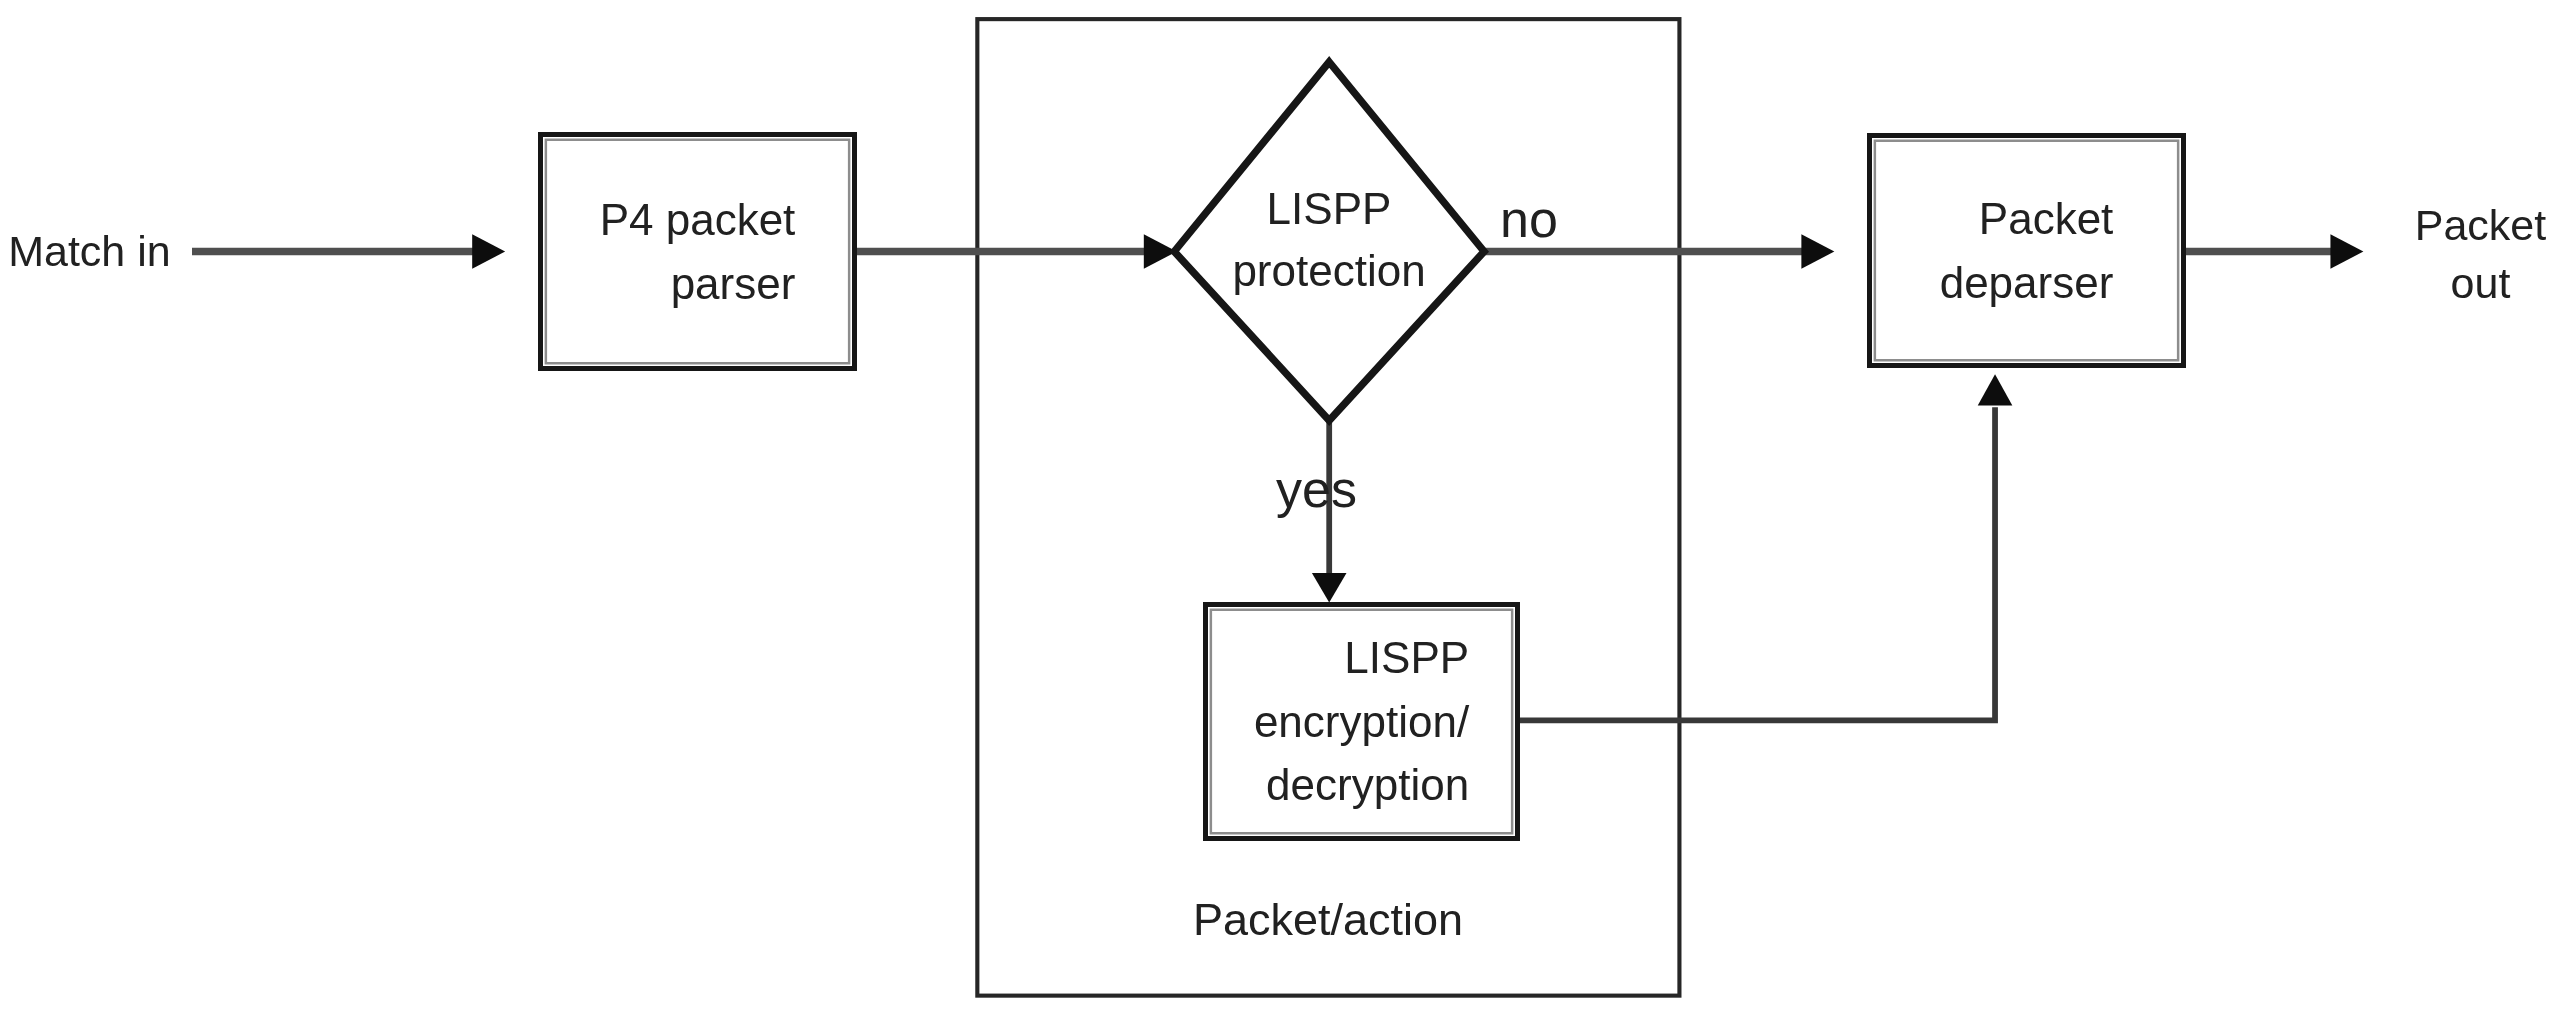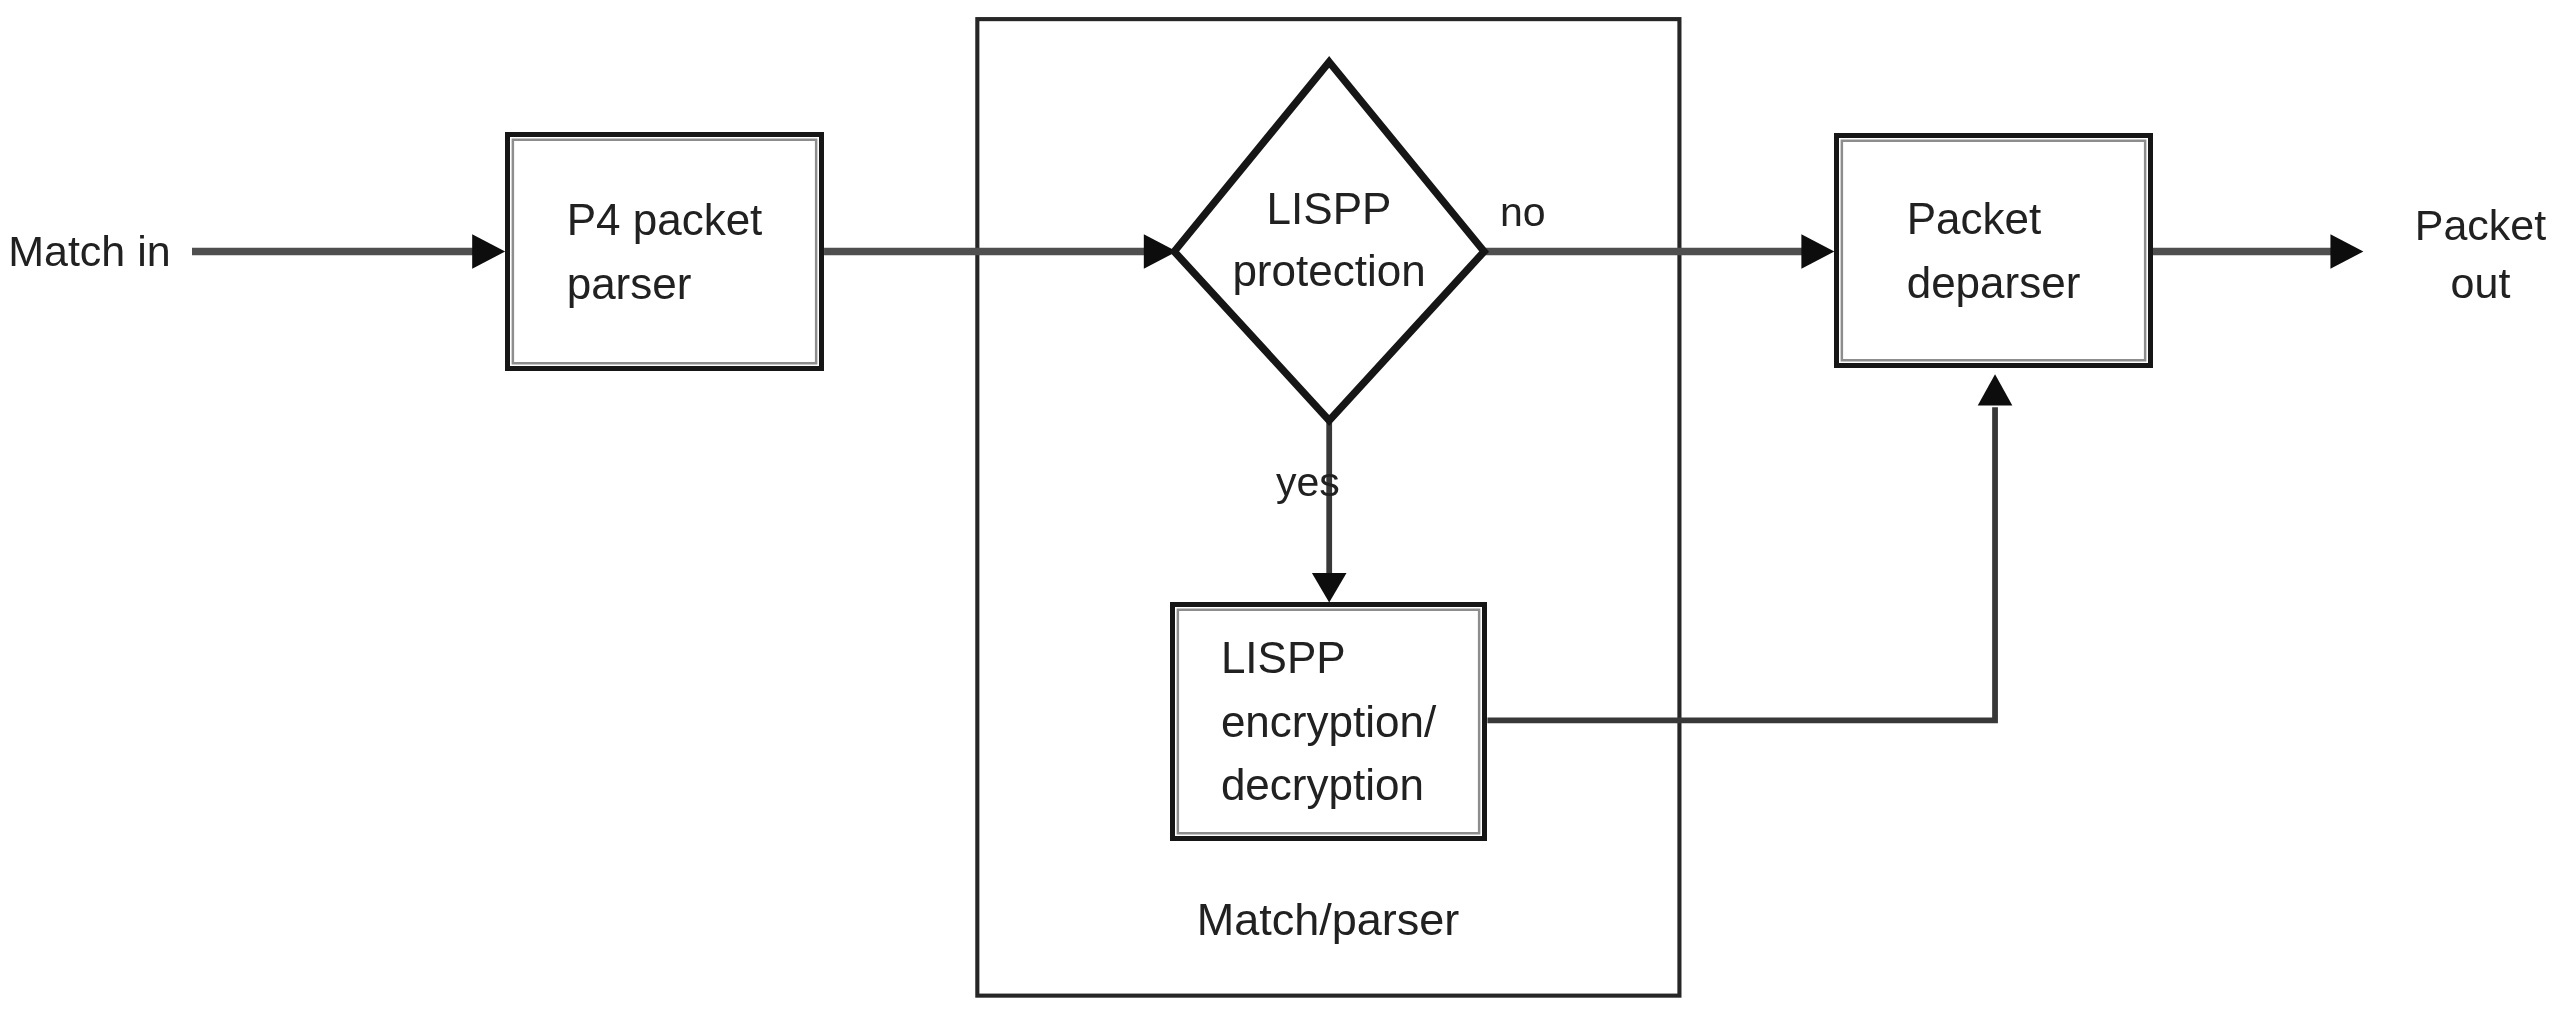--- a/index.html
+++ b/index.html
@@ -30,24 +30,25 @@
     width: 2576px; height: 1023px;
   }
   .node {
     position: absolute;
     background: var(--node-fill);
     border: 5.8px solid var(--shape-border);
     box-shadow: inset 0 0 0 1.6px #ffffff, inset 0 0 0 4.1px var(--inner-line);
     display: flex;
     align-items: center;
     justify-content: center;
-    text-align: left;
+    text-align: right;
     font-size: 44px;
     line-height: 1.45;
     white-space: pre-line;
+    margin-left: 33px;
   }
   .node-parser   { left: 505px;  top: 132px; width: 319px; height: 239px; }
   .node-crypto   { left: 1170px; top: 602px; width: 317px; height: 239px; }
   .node-deparser { left: 1834px; top: 133px; width: 319px; height: 235px; }
   .diamond-label {
     position: absolute;
     left: 1174px; top: 60px; width: 310px; height: 360px;
     display: flex;
     align-items: center;
     justify-content: center;
@@ -59,21 +60,21 @@
   .float-label {
     position: absolute;
     font-size: 43px;
     line-height: 1.35;
     white-space: pre-line;
   }
   .label-packet-in  { left: 8.2px;  top: 251px; width: 177px; transform: translateY(-50%); text-align: left; }
   .label-packet-out { left: 2390px; top: 254px; width: 181px; transform: translateY(-50%); text-align: center; }
   .edge-label {
     position: absolute;
-    font-size: 41px;
+    font-size: 52px;
     line-height: 1.2;
   }
   .label-no  { left: 1500px; top: 188px; }
   .label-yes { left: 1276px; top: 458px; }
   .label-container {
     left: 1328px; top: 920px;
     transform: translate(-50%, -50%);
     font-size: 45px;
   }
 </style>
@@ -126,16 +127,16 @@
   <div class="diamond-label">LISPP
 protection</div>
 
   <div class="float-label label-packet-in">Match in</div>
   <div class="float-label label-packet-out">Packet
 out</div>
 
   <div class="edge-label label-no">no</div>
   <div class="edge-label label-yes">yes</div>
 
-  <div class="float-label label-container">Match/parser</div>
+  <div class="float-label label-container">Packet/action</div>
 
 </div>
 
 
 </body></html>

